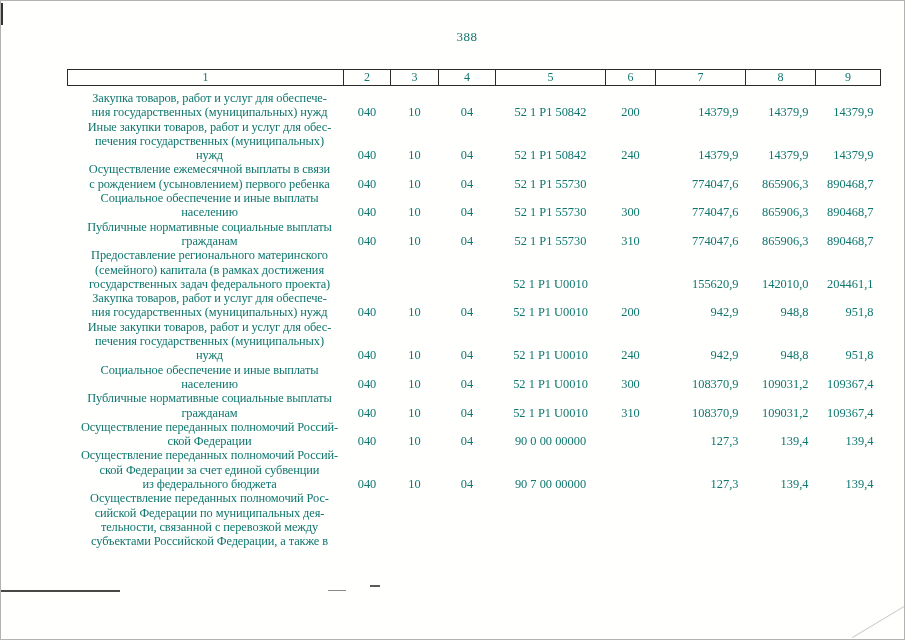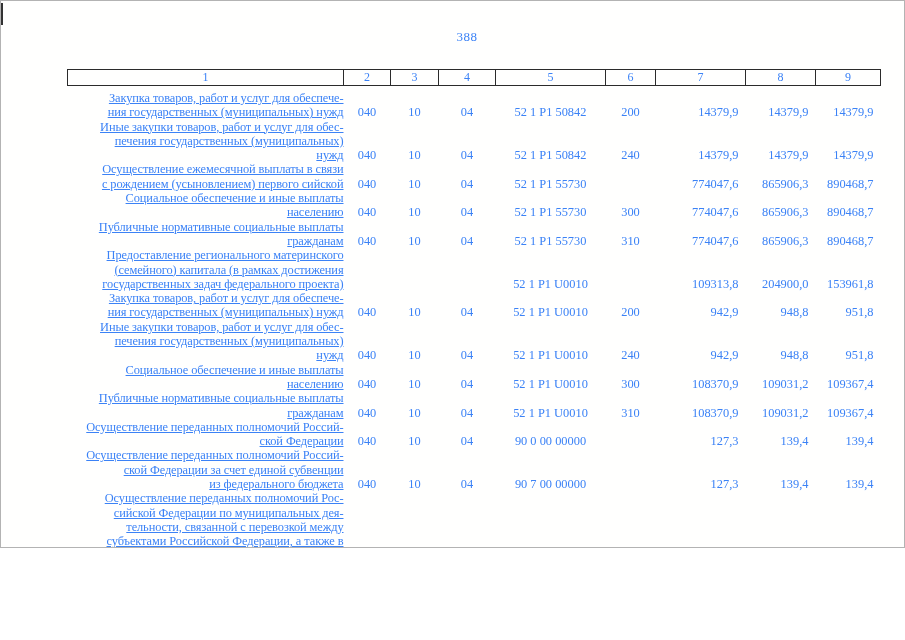--- a/index.html
+++ b/index.html
@@ -1,22 +1,22 @@
 <!DOCTYPE html>
 <html><head>
 <meta charset="utf-8">
 <style>
   html, body { margin: 0; padding: 0; background: #ffffff; }
   .page {
     position: relative;
     width: 905px;
-    height: 548px;
+    height: 640px;
     background: #fffffe;
     font-family: "Liberation Serif", "DejaVu Serif", serif;
-    color: #3b82f6;
+    color: #0f766e;
     overflow: hidden;
     border: 1px solid #b3b3b3;
     box-sizing: border-box;
   }
   .page-number {
     position: absolute;
     top: 28px;
     left: 446px;
     width: 40px;
     text-align: center;
@@ -41,26 +41,25 @@
     vertical-align: middle;
   }
   tbody td {
     padding: 0;
     vertical-align: bottom;
     font-size: 12.4px;
     line-height: 14.3px;
   }
   tbody tr:first-child td { padding-top: 5px; }
   td.td-name {
-    text-align: right;
+    text-align: center;
     white-space: pre;
     padding-left: 8px;
     letter-spacing: -0.1px;
     overflow: visible;
-    text-decoration: underline;
   }
   td.td-c { text-align: center; }
   td.td-num { text-align: right; padding-right: 7px; }
   .artifact { position: absolute; }
   .artifact-tick-top-left { left: 0; top: 2px; width: 2px; height: 22px; background: #333; }
   .artifact-line-bottom-left { left: 0; top: 589px; width: 119px; height: 2px; background: #484848; }
   .artifact-dash-1 { left: 327px; top: 589px; width: 18px; height: 1px; background: #8a8a8a; }
   .artifact-dash-2 { left: 369px; top: 584px; width: 10px; height: 2px; background: #5a5a5a; }
   .artifact-corner {
     left: 846px; top: 617px; width: 74px; height: 0;
@@ -121,21 +120,21 @@
           <td class="td-c">10</td>
           <td class="td-c">04</td>
           <td class="td-c">52 1 P1 50842</td>
           <td class="td-c">240</td>
           <td class="td-num">14379,9</td>
           <td class="td-num">14379,9</td>
           <td class="td-num">14379,9</td>
         </tr>
         <tr>
           <td class="td-name">Осуществление ежемесячной выплаты в связи
-с рождением (усыновлением) первого сийской</td>
+с рождением (усыновлением) первого ребенка</td>
           <td class="td-c">040</td>
           <td class="td-c">10</td>
           <td class="td-c">04</td>
           <td class="td-c">52 1 P1 55730</td>
           <td class="td-c"></td>
           <td class="td-num">774047,6</td>
           <td class="td-num">865906,3</td>
           <td class="td-num">890468,7</td>
         </tr>
         <tr>
@@ -164,23 +163,23 @@
         </tr>
         <tr>
           <td class="td-name">Предоставление регионального материнского
 (семейного) капитала (в рамках достижения
 государственных задач федерального проекта)</td>
           <td class="td-c"></td>
           <td class="td-c"></td>
           <td class="td-c"></td>
           <td class="td-c">52 1 P1 U0010</td>
           <td class="td-c"></td>
-          <td class="td-num">109313,8</td>
-          <td class="td-num">204900,0</td>
-          <td class="td-num">153961,8</td>
+          <td class="td-num">155620,9</td>
+          <td class="td-num">142010,0</td>
+          <td class="td-num">204461,1</td>
         </tr>
         <tr>
           <td class="td-name">Закупка товаров, работ и услуг для обеспече-
 ния государственных (муниципальных) нужд</td>
           <td class="td-c">040</td>
           <td class="td-c">10</td>
           <td class="td-c">04</td>
           <td class="td-c">52 1 P1 U0010</td>
           <td class="td-c">200</td>
           <td class="td-num">942,9</td>

